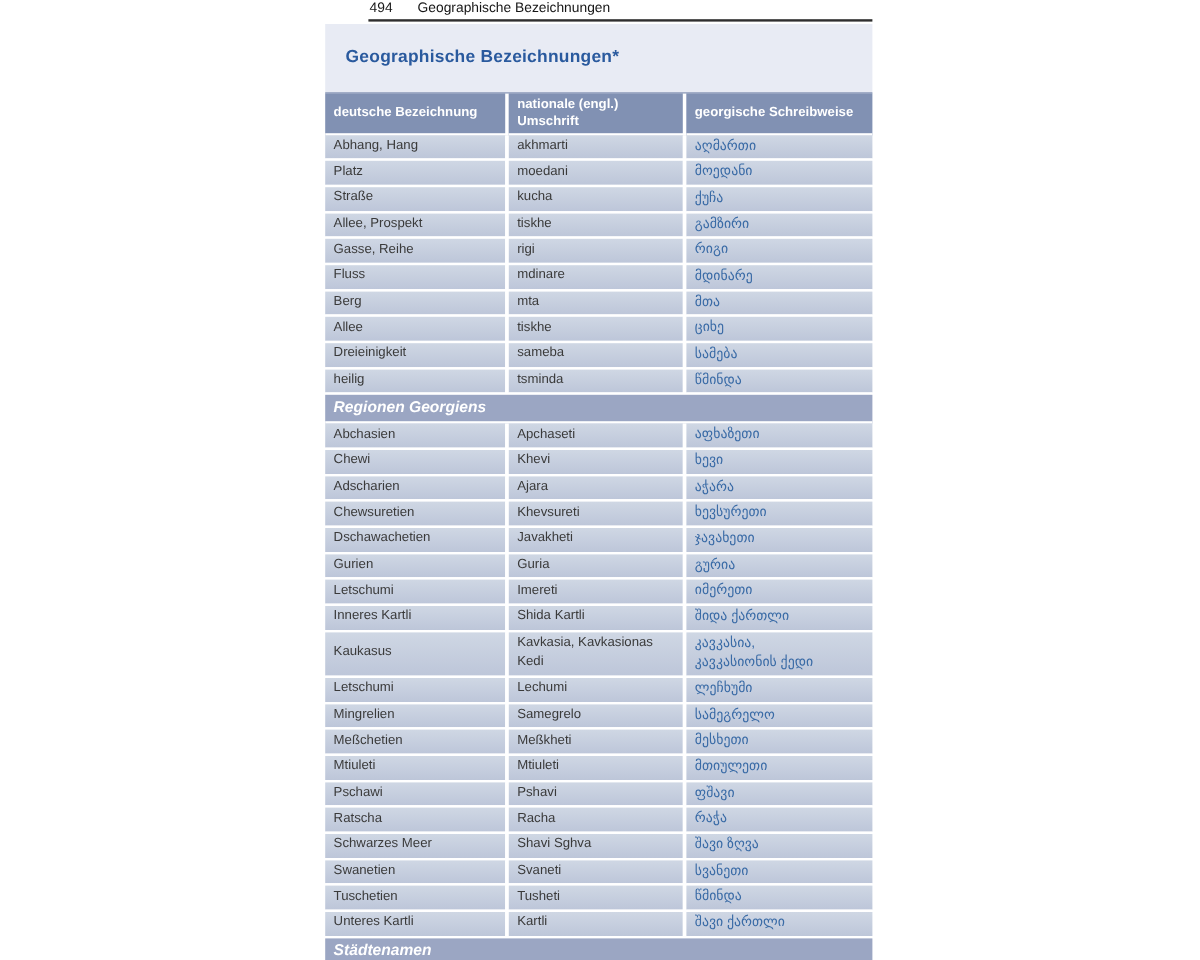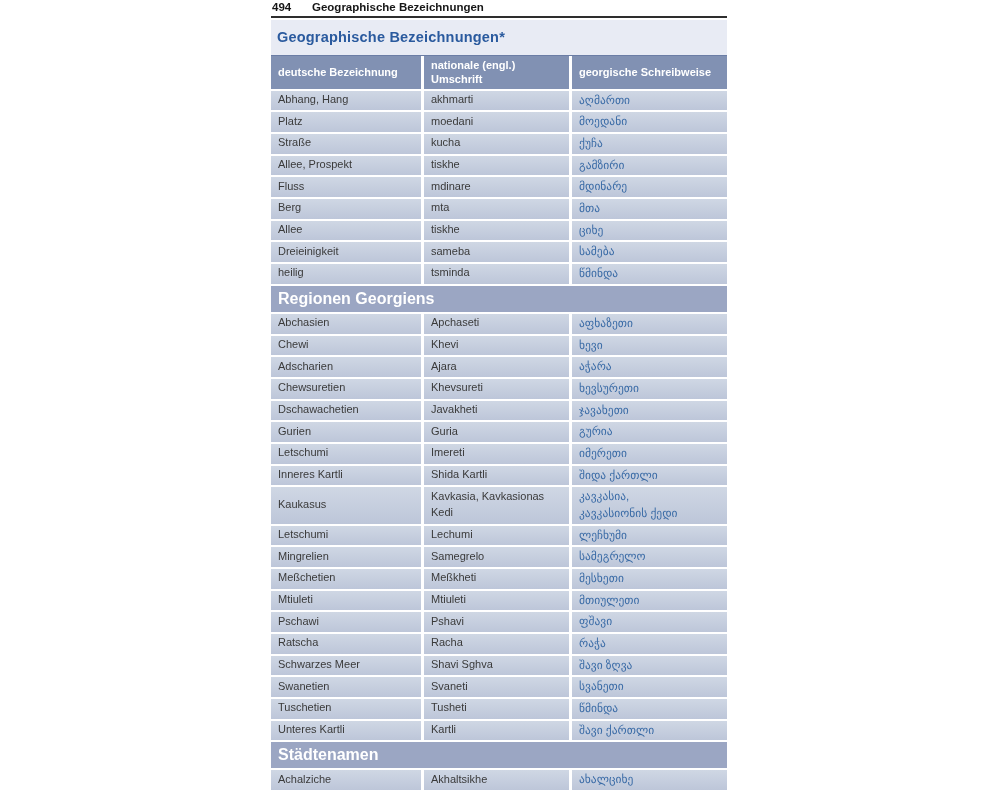--- a/index.html
+++ b/index.html
@@ -17,35 +17,36 @@
     top: 0;
     width: 456px;
   }
   
   .running-head {
     display: flex;
     align-items: baseline;
     padding: 1px 0 3px 1px;
     border-bottom: 2px solid #2e2e2e;
     font-size: 11.5px;
-    font-weight: bold;
+    font-weight: normal;
     color: #161616;
+    margin-left: 36px;
   }
   .running-head .pagenum {
     width: 40px;
     flex: 0 0 auto;
   }
   
   .title-band {
     background: var(--title-band-bg, #e8ebf4);
     margin-top: 2px;
     padding: 5px 2px 6px 2px;
   }
   .title-band h1 {
-    margin: 4px;
+    margin: 15px;
     font-size: 14.5px;
     font-weight: bold;
     color: var(--title-color, #2a5a9e);
     letter-spacing: 0.2px;
   }
   
   table.geo {
     width: 100%;
     border-collapse: separate;
     border-spacing: 0;
@@ -89,21 +90,22 @@
   td.ka {
     color: var(--georgian-color, #3a6ba6);
     font-size: 11.5px;
     font-family: Liberation Sans, sans-serif;
     margin-left: 32px;
   }
   tr.section td {
     background: var(--section-bg, #9ba6c3);
     color: #ffffff;
     font-weight: bold;
-    font-size: 16px;
+    font-size: 13px;
+    font-style: italic;
   }
 </style>
 </head>
 <body>
 
 <div class="page">
 
   <div class="running-head">
     <span class="pagenum">494</span>
     <span>Geographische Bezeichnungen</span>
@@ -142,20 +144,25 @@
           <td>Straße</td>
           <td>kucha</td>
           <td class="ka">ქუჩა</td>
         </tr>
         <tr>
           <td>Allee, Prospekt</td>
           <td>tiskhe</td>
           <td class="ka">გამზირი</td>
         </tr>
         <tr>
+          <td>Gasse, Reihe</td>
+          <td>rigi</td>
+          <td class="ka">რიგი</td>
+        </tr>
+        <tr>
           <td>Fluss</td>
           <td>mdinare</td>
           <td class="ka">მდინარე</td>
         </tr>
         <tr>
           <td>Berg</td>
           <td>mta</td>
           <td class="ka">მთა</td>
         </tr>
         <tr>

